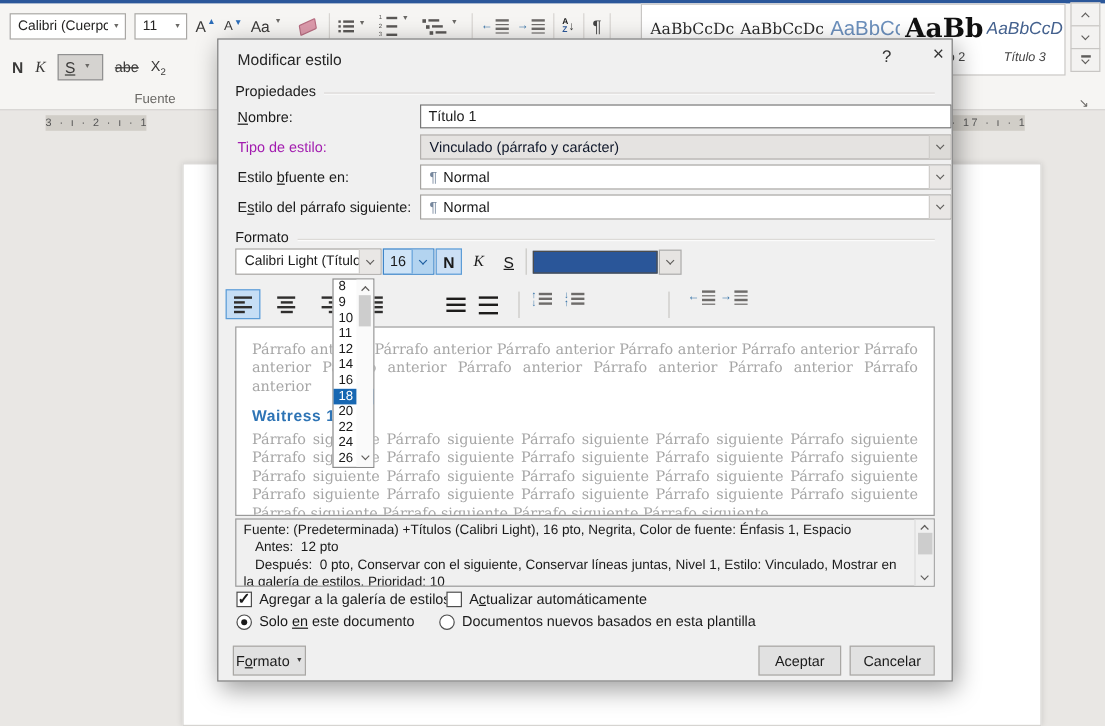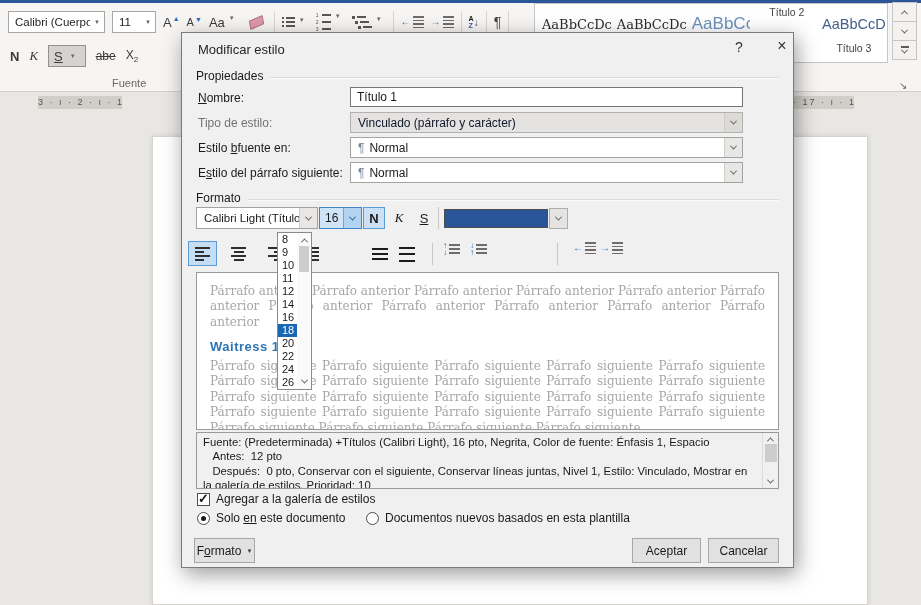--- a/index.html
+++ b/index.html
@@ -54,21 +54,21 @@
 
   
   .gallery { position:absolute; left:534px; top:3px; width:354px; height:60px; background:#fff; border:1px solid #c8c6c4; display:flex; padding:2px 0 0 4px; }
   .gitem { display:flex; flex-direction:column; align-items:center; justify-content:flex-start; }
   .gprev { display:flex; align-items:center; height:36px; white-space:nowrap; overflow:hidden; }
   .glabel { font-size:10.5px; color:#444; height:16px; }
   .gi1 .gprev, .gi2 .gprev { font-family:"DejaVu Serif", serif; font-size:13px; color:#2b2b2b; }
   .gi1 { width:78px; } .gi2 { width:76px; }
   .gi3 { width:66px; } .gi3 .gprev { font-size:17px; color:#6c90bd; width:58px; }
   .gi4 { width:70px; } .gi4 .gprev { font-family:"DejaVu Serif", serif; font-size:22px; font-weight:bold; color:#111; }
-  .gi5 { width:68px; } .gi5 .gprev { font-size:14.5px; color:#44618e; }
+  .gi5 { width:68px;font-style:italic; } .gi5 .gprev { font-size:14.5px; color:#44618e; }
   .gscroll { position:absolute; left:892px; top:3px; width:25px; display:flex; flex-direction:column; }
   .gsbtn { width:25px; height:20px; background:#f3f2f1; border:1px solid #c8c6c4; margin-top:-1px; display:flex; align-items:center; justify-content:center; }
   .chev { display:inline-block; width:6px; height:6px; border-right:1.4px solid #5f5d5b; border-bottom:1.4px solid #5f5d5b; }
   .chev.down { transform:rotate(45deg) translate(-1px,-1px); }
   .chev.up { transform:rotate(-135deg) translate(-1px,-1px); }
   .chev.small { width:5px; height:5px; }
   .gmore { display:flex; flex-direction:column; align-items:center; }
   .gmore .bar { width:8px; height:1.5px; background:#5f5d5b; margin-bottom:1px; }
   .launcher { position:absolute; left:899px; top:80px; font-size:10px; color:#6a6865; }
 
@@ -83,21 +83,21 @@
   
   .dialog { position:absolute; left:145px; top:32px; width:613px; height:536px; background:#f0f0f0; border:1px solid #7a7a7a; box-shadow:3px 6px 20px rgba(0,0,0,.4); z-index:10; font-size:12px; color:#1a1a1a;margin-left:36px; }
   .dlg-title { position:absolute; left:16px; top:9px; font-size:13px; color:#262626; }
   .dlg-help { position:absolute; left:543px; top:6px; width:28px; text-align:center; font-size:14px; color:#333; }
   .dlg-close { position:absolute; left:583px; top:4px; width:34px; text-align:center; font-size:16px; color:#333; }
   .dlg-sec { position:absolute; left:14px; right:14px; display:flex; align-items:center; font-size:12px; color:#1a1a1a; }
   .dlg-sec .line { flex:1; border-top:1px solid #dcdad7; box-shadow:0 1px 0 #fbfbfb; margin-left:7px; margin-top:2px; }
 
   .flabel { position:absolute; left:16px; white-space:pre; }
   .flabel .u, .olabel .u, .btn .u { text-decoration:underline; }
-  .fctrl { position:absolute; left:168px; width:393px; height:21px; }
+  .fctrl { position:absolute; left:168px; width:443px; height:21px; }
   .tinput { width:100%; height:20px; border:1px solid #767676; background:#fff; font-family:"Liberation Sans",sans-serif; font-size:12px; padding:0 6px; color:#1a1a1a; }
   .dcombo { display:flex; align-items:center; height:21px; border:1px solid #a5a3a0; background:#fff; }
   .dcombo .val { flex:1; padding-left:7px; white-space:pre; overflow:hidden; }
   .dcombo .pil { color:#76879d; margin-right:5px; }
   .chevbox { width:18px; height:100%; background:#e9e7e5; border-left:1px solid #cfcdca; display:flex; align-items:center; justify-content:center; }
   .dcombo.disabled { background:#e5e3e1; color:#0f172a; border-color:#b3b0ad; }
   .dcombo.disabled .chevbox { background:#dddbd8; }
 
   .fontcombo { position:absolute; left:14px; top:174px; width:122px; height:22px; }
   .fontcombo .val { font-size:11.5px; }
@@ -287,20 +287,21 @@
       </div>
     <div class="gitem gi2">
         <span class="gprev">AaBbCcDc</span>
         <span class="glabel"></span>
       </div>
     <div class="gitem gi3">
         <span class="gprev">AaBbCc</span>
         <span class="glabel"></span>
       </div>
     <div class="gitem gi4">
+        <span class="gprev">AaBb</span>
         <span class="glabel">Título 2</span>
       </div>
     <div class="gitem gi5">
         <span class="gprev">AaBbCcD</span>
         <span class="glabel">Título 3</span>
       </div>
   </div>
   <div class="gscroll">
     <div class="gsbtn">
         <span class="chev up small"></span>
@@ -329,21 +330,21 @@
     <div class="dlg-sec" style="top:36px">
         <span>Propiedades</span>
         <span class="line"></span>
       </div>
 
     <div class="flabel" style="top:58px"><span></span><span class="u">N</span><span>ombre:</span></div>
     <div class="fctrl" style="top:54px">
       <input class="tinput" value="Título 1" style="">
     </div>
 
-    <div class="flabel" style="top:83px; color:#737373">Tipo de estilo:</div>
+    <div class="flabel" style="top:83px; color:#a21caf">Tipo de estilo:</div>
     <div class="fctrl" style="top:79px">
       <div class="dcombo disabled">
           <span class="val">Vinculado (párrafo y carácter)</span>
           <span class="chevbox">
             <span class="chev down small"></span>
           </span>
         </div>
     </div>
 
     <div class="flabel" style="top:108px"><span>Estilo </span><span class="u">b</span><span>fuente en:</span></div>
@@ -494,20 +495,24 @@
    Después:  0 pto, Conservar con el siguiente, Conservar líneas juntas, Nivel 1, Estilo: Vinculado, Mostrar en la galería de estilos, Prioridad: 10</div>
     <div class="descbar">
       <span class="chev up small"></span>
       <span class="thumb"></span>
       <span class="chev down small dn"></span>
     </div>
 
     <div class="opt" style="left:15px; top:459px">
         <span class="chk on"></span>
         <span class="olabel"><span>Agre</span><span class="u">g</span><span>ar a la galería de estilos</span></span>
+      </div>
+    <div class="opt" style="left:190px; top:459px">
+        <span class="chk"></span>
+        <span class="olabel"><span>A</span><span class="u">c</span><span>tualizar automáticamente</span></span>
       </div>
 
     <div class="opt" style="left:15px; top:478px">
         <span class="radio on"></span>
         <span class="olabel"><span>Solo </span><span class="u">en</span><span> este documento</span></span>
       </div>
     <div class="opt" style="left:184px; top:478px">
         <span class="radio"></span>
         <span class="olabel">Documentos nuevos basados en esta plantilla</span>
       </div>

